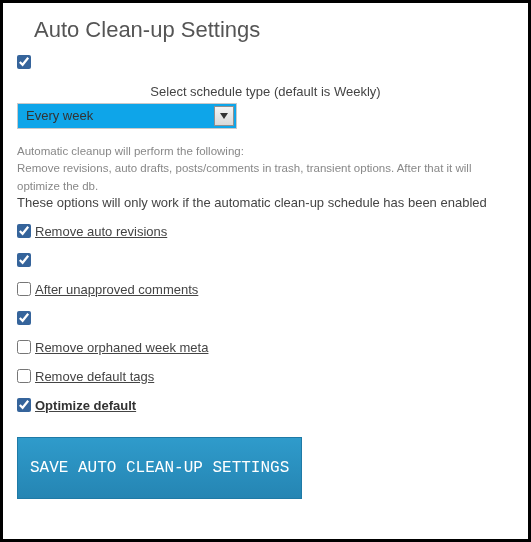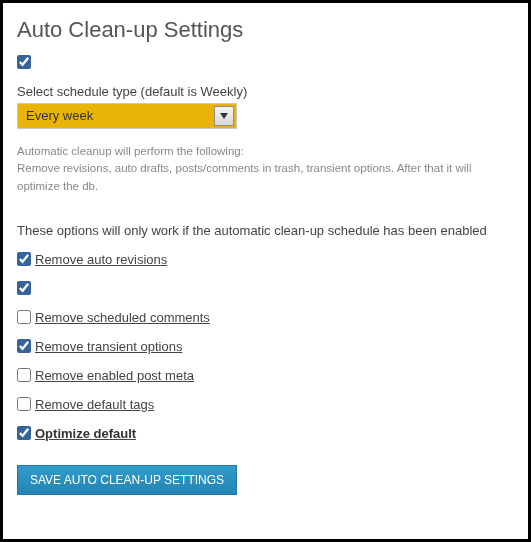--- a/index.html
+++ b/index.html
@@ -14,47 +14,48 @@
     height: 542px;
     border: 3px solid #000;
     background: #fff;
     padding: 8px 14px 14px 14px;
     overflow: hidden;
   }
   h2.title {
     font-size: 22px;
     font-weight: 400;
     color: #555;
-    margin: 6px 0 12px 0;
+    margin: 6px 0 12px 17px;
   }
   .row {
     margin: 6px 0;
     font-size: 13px;
     color: #444;
   }
   .row input[type=checkbox] {
     width: 14px;
     height: 14px;
     margin: 0 4px 0 0;
     vertical-align: -2px;
     accent-color: #35649b;
   }
   .schedule-label {
     font-size: 13px;
     color: #444;
     margin-top: 14px;
     margin-bottom: 4px;
+    text-align: center;
   }
   .select-wrap {
     position: relative;
     display: inline-block;
     width: 220px;
     height: 26px;
     border: 1px solid #c9c9c9;
-    background: #eab308;
+    background: #0ea5e9;
     margin-bottom: 14px;
   }
   .select-wrap .val {
     padding: 4px 8px;
     font-size: 13px;
     color: #333;
   }
   .select-wrap .arrow {
     position: absolute;
     right: 2px;
@@ -65,21 +66,20 @@
     background: linear-gradient(#f4f4f4, #d9d9d9);
     display: flex;
     align-items: center;
     justify-content: center;
   }
   .select-wrap .arrow svg { display:block; }
   .info {
     font-size: 11.5px;
     color: #888;
     line-height: 1.5;
-    margin-bottom: 28px;
   }
   .warn {
     font-size: 13px;
     color: #444;
   }
   .option-row {
     margin: 14px 0;
     font-size: 13px;
     color: #444;
     text-decoration: underline;
@@ -92,24 +92,24 @@
     accent-color: #35649b;
   }
   .option-row.bold span { font-weight: 700; color: #333; }
   .save-btn {
     display: inline-block;
     margin-top: 10px;
     background: #2a8fbd;
     background: linear-gradient(#2f9bcb, #2585b3);
     color: #fff;
     border: 1px solid #1f7aa6;
-    font-size: 12px;
-    padding: 7px 12px;
+    font-size: 16px;
+    padding: 21px 12px;
     cursor: pointer;
-    font-family: Liberation Sans, sans-serif;
+    font-family: Liberation Mono, monospace;
   }
 </style>
 </head>
 <body>
 
 <div class="frame">
 
   <h2 class="title">Auto Clean-up Settings</h2>
 
   <div class="row">
@@ -130,22 +130,22 @@
   <div class="info">
     <div>Automatic cleanup will perform the following:</div>
     <div>Remove revisions, auto drafts, posts/comments in trash, transient options. After that it will optimize the db.</div>
   </div>
 
   <div class="warn">These options will only work if the automatic clean-up schedule has been enabled</div>
 
   <div id="options-container">
       <div class="option-row"><input type="checkbox" checked="" style=""><span>Remove auto revisions</span></div>
       <div class="option-row"><input type="checkbox" checked="" style=""></div>
-      <div class="option-row"><input type="checkbox" style=""><span>Remove scheduled comments</span></div>
-      <div class="option-row"><input type="checkbox" checked="" style=""><span>Remove transient options</span></div>
-      <div class="option-row"><input type="checkbox" style=""><span>Remove enabled post meta</span></div>
+      <div class="option-row"><input type="checkbox" style=""><span>After unapproved comments</span></div>
+      <div class="option-row"><input type="checkbox" checked="" style=""></div>
+      <div class="option-row"><input type="checkbox" style=""><span>Remove orphaned week meta</span></div>
       <div class="option-row"><input type="checkbox" style=""><span>Remove default tags</span></div>
       <div class="option-row bold"><input type="checkbox" checked="" style=""><span>Optimize default</span></div>
     </div>
 
   <button class="save-btn">SAVE AUTO CLEAN-UP SETTINGS</button>
 
 </div>
 
 </body></html>

